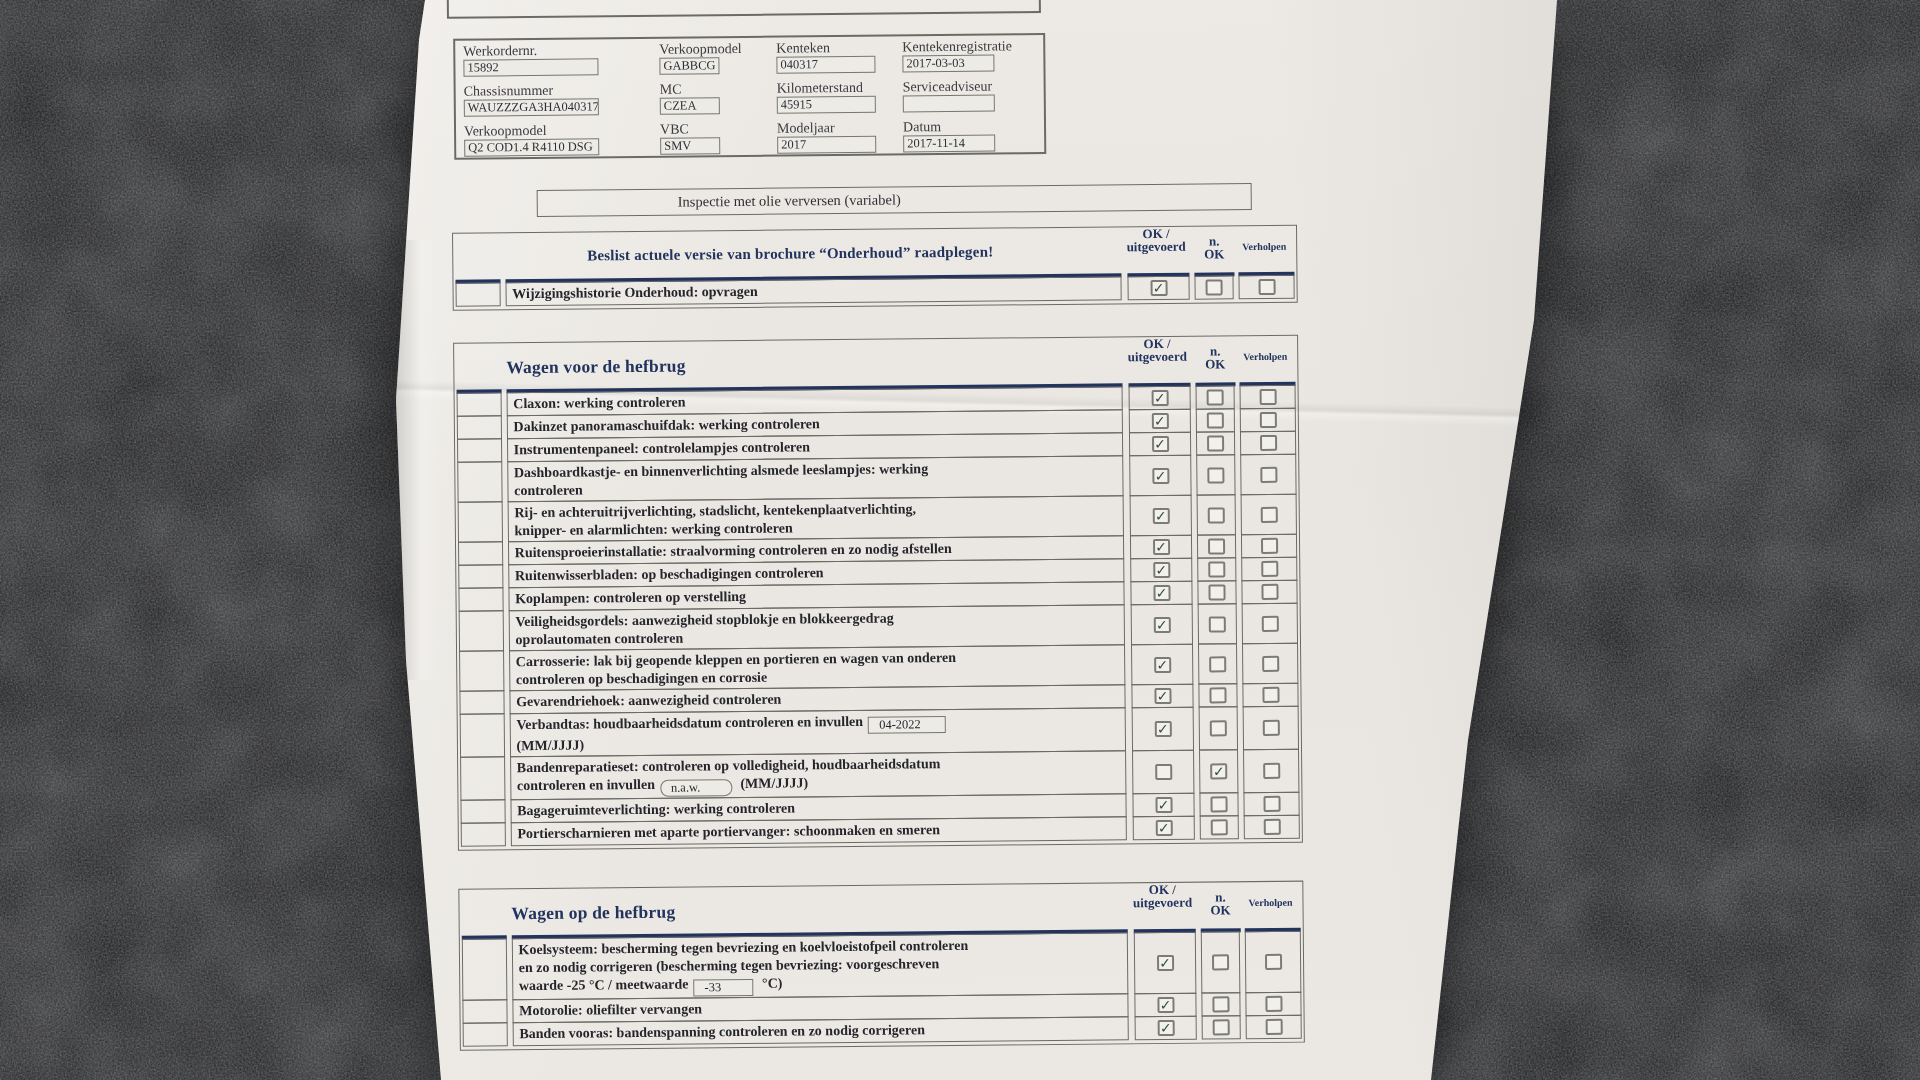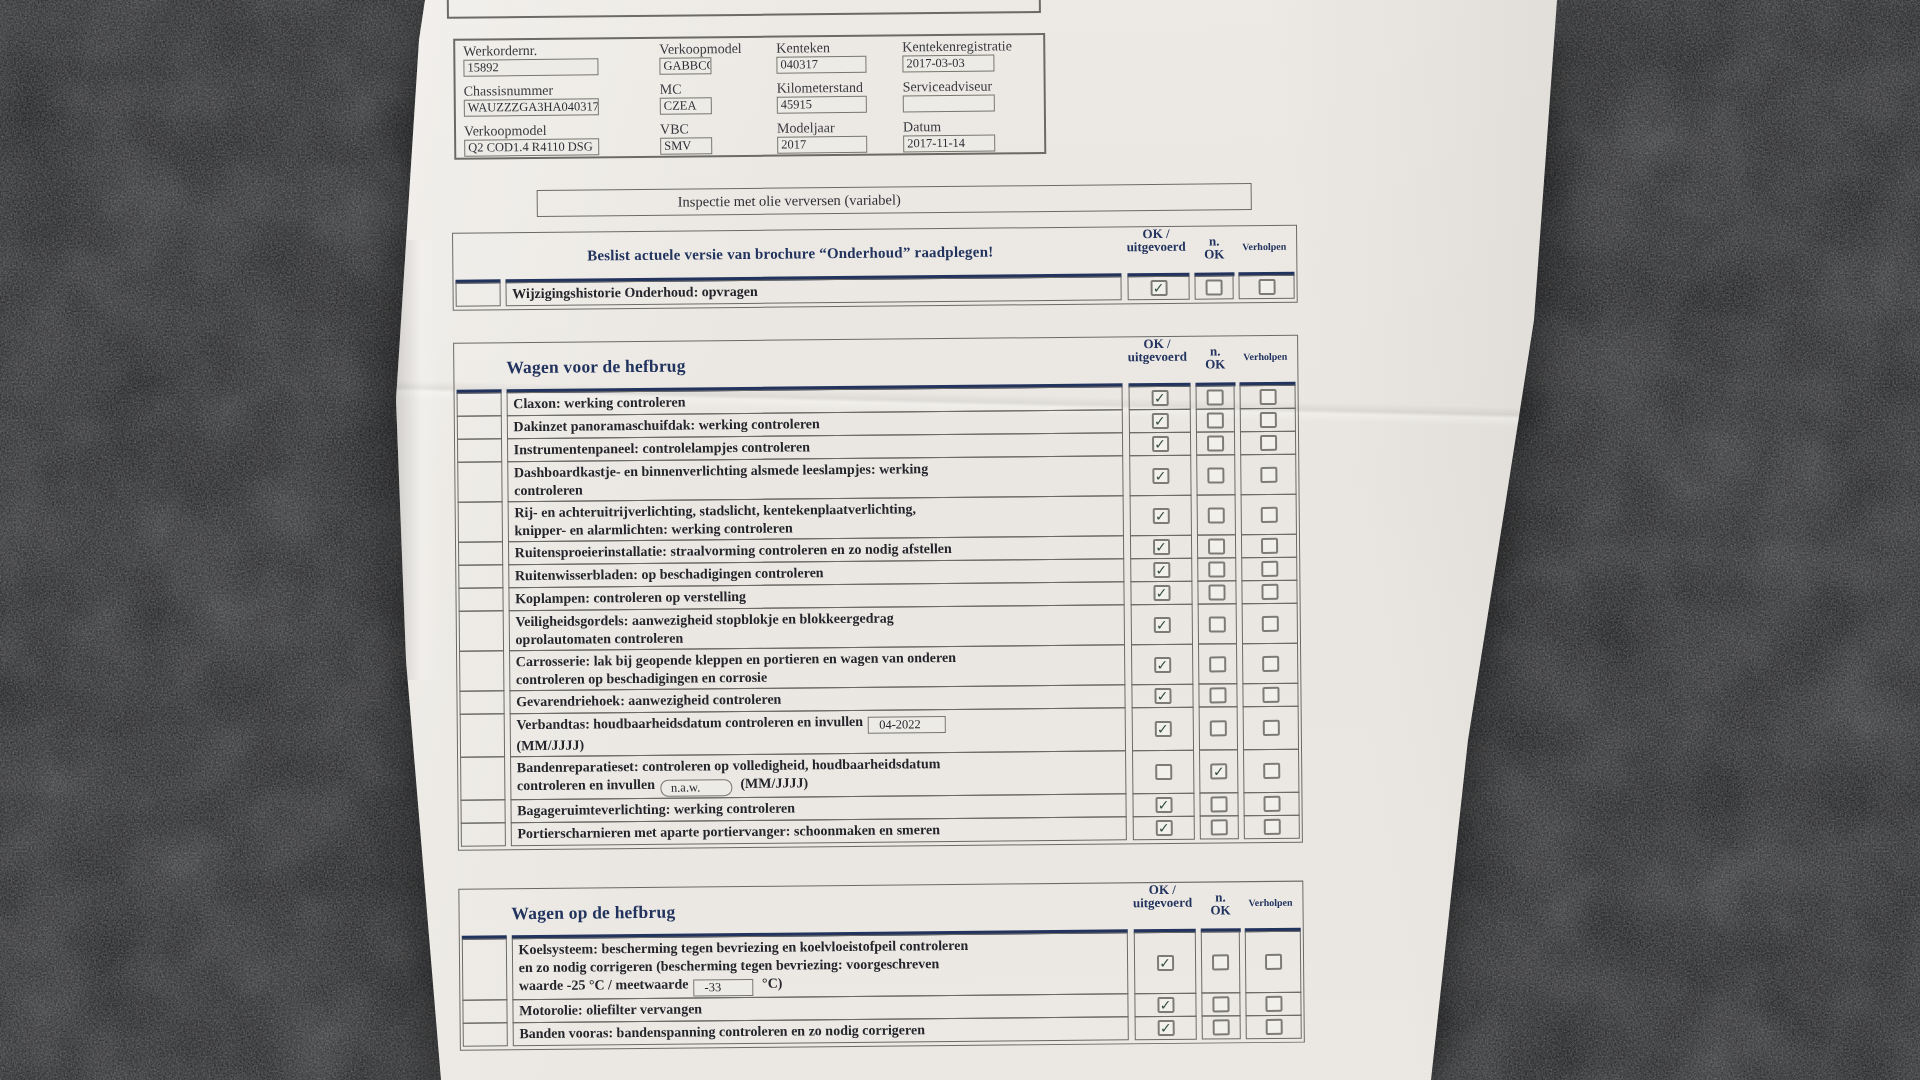--- a/index.html
+++ b/index.html
@@ -53,21 +53,21 @@
     position:absolute;left:458px;top:34px;width:592px;height:121px;
     border:2px solid var(--table-line);
     display:grid;grid-template-columns:196px 117px 126px 139px;grid-template-rows:40px 40px 40px;
     padding:3px 0 0 8px;
   }
   .hf-label{font-size:14px;color:#3a3b40;line-height:15px;}
   .hf-input{
     margin-top:1px;height:17px;border:1.5px solid #77766f;background:#edebe6;
     font-size:12.5px;line-height:14px;padding:0 3px;color:#2d2f36;white-space:nowrap;overflow:hidden;
   }
-  .w1{width:135px;} .w2{width:52px;} .w3{width:90px;} .w4{width:92px;}
+  .w1{width:135px;} .w2{width:60px;} .w3{width:99px;} .w4{width:92px;}
 
   
   .banner{
     position:absolute;left:540px;top:186px;width:715px;height:27px;
     border:1.5px solid var(--table-line);
     font-size:14.5px;line-height:24px;text-align:center;padding-right:210px;color:#2e2f35;
   }
 
   
   .section{

